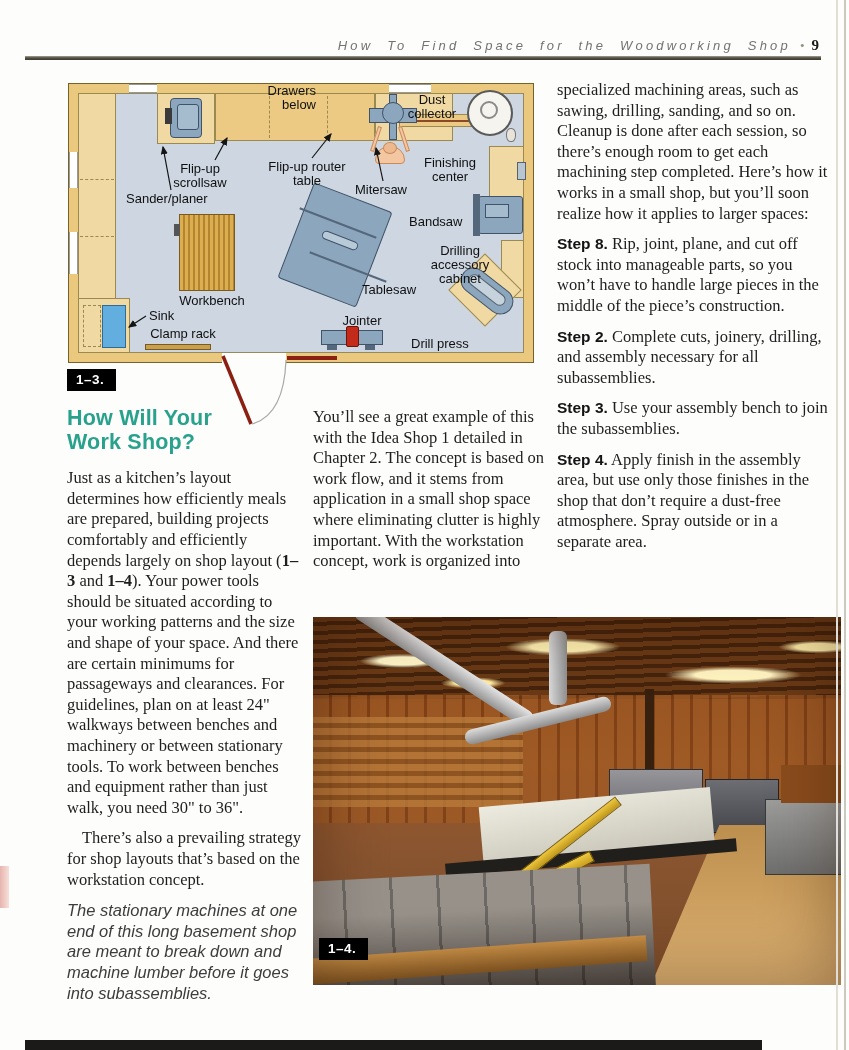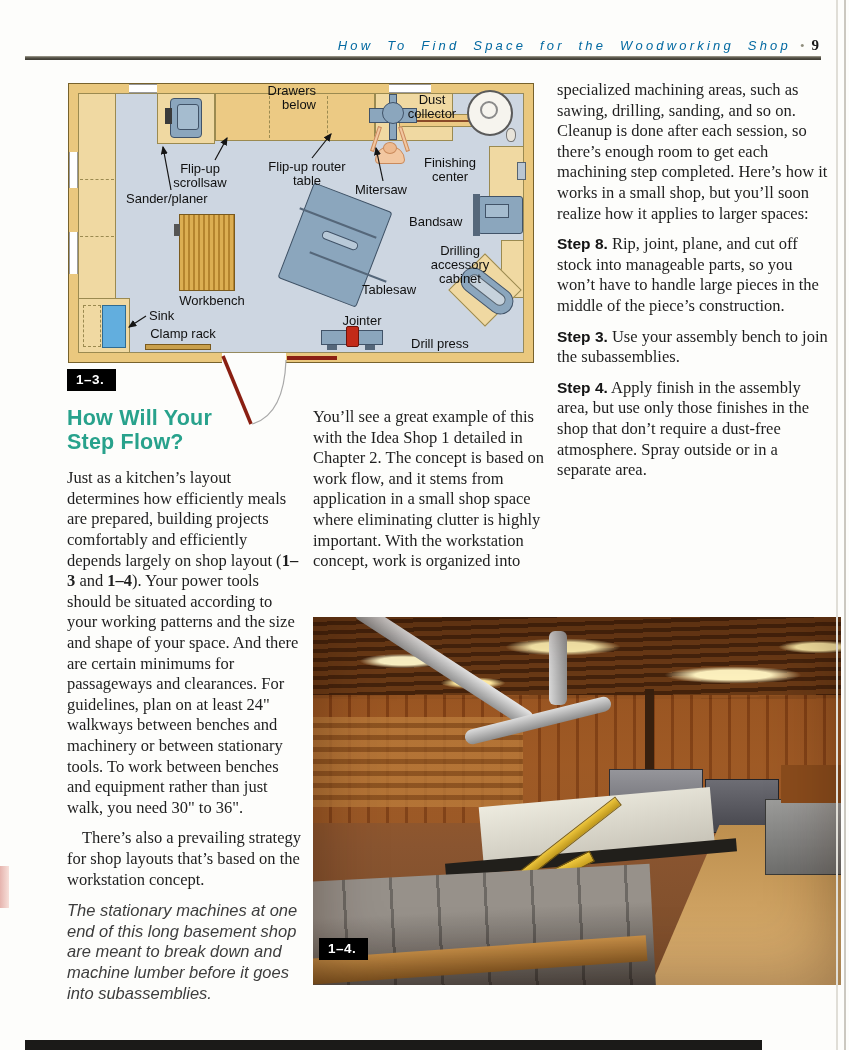--- a/index.html
+++ b/index.html
@@ -1,21 +1,21 @@
 <!DOCTYPE html>
 <html><head>
 <meta charset="utf-8">
 <style>
   html,body{margin:0;padding:0;background:#e9e7e2;}
   .page{position:relative;width:849px;height:1050px;margin:0 auto;background:#fdfdfb;overflow:hidden;
         font-family:"Liberation Serif",serif;color:#1e1e1e;}
   
   .header{position:absolute;top:36px;left:0;right:30px;text-align:right;white-space:nowrap;}
   .run-title{font-family:"Liberation Sans",sans-serif;font-style:italic;font-size:13px;
-             letter-spacing:3.2px;word-spacing:7px;color:#0369a1;}
+             letter-spacing:3.2px;word-spacing:7px;color:#737373;}
   .bullet{color:#8f8d7c;font-size:13px;margin:0 7px 0 9px;}
   .pagenum{font-weight:bold;font-size:15px;color:#1a1a1a;}
   .header-rule{position:absolute;left:25px;top:56px;width:796px;height:4px;
                background:linear-gradient(180deg,#a8a496 0%,#555247 45%,#3c3a31 100%);}
   
   .fp{position:absolute;left:68px;top:83px;width:464px;height:278px;background:#eac87e;
       border:1.5px solid #77622c;overflow:visible;}
   .fp *{position:absolute;box-sizing:border-box;}
   .fp-floor{left:9px;top:9px;width:446px;height:260px;background:#cdd6e1;border:1px solid #958a5e;}
   .fp-label{font-family:"Liberation Sans",sans-serif;font-size:13px;line-height:1.06;color:#101010;
@@ -155,34 +155,35 @@
     <div class="fp-label" style="left:74px;top:243px;width:80px;text-align:center;">Clamp rack</div>
     <div class="fp-label" style="left:266px;top:230px;width:54px;">Jointer</div>
     <div class="fp-label" style="left:342px;top:253px;width:72px;text-align:left;">Drill press</div>
   </div>
 
   <div class="fig-tag" style="left:67px;top:369px;">1–3.</div>
 
   <div class="col" style="left:67px;top:407px;width:236px;">
     <div class="heading">
       <div>How Will Your</div>
-      <div>Step Flow?</div>
+      <div>Work Shop?</div>
     </div>
     <p><span>Just as a kitchen’s layout determines how efficiently meals are prepared, building projects comfortably and efficiently depends largely on shop layout (</span><span class="bold">1–3</span><span> and </span><span class="bold">1–4</span><span>). Your power tools should be situated according to your working patterns and the size and shape of your space. And there are certain minimums for passageways and clearances. For guidelines, plan on at least 24" walkways between benches and machinery or between stationary tools. To work between benches and equipment rather than just walk, you need 30" to 36".</span></p>
     <p class="indent">There’s also a prevailing strategy for shop layouts that’s based on the workstation concept.</p>
     <p class="caption">The stationary machines at one end of this long basement shop are meant to break down and machine lumber before it goes into subassemblies.</p>
   </div>
 
   <div class="col" style="left:313px;top:407px;width:240px;">
     <p>You’ll see a great example of this with the Idea Shop 1 detailed in Chapter 2. The concept is based on work flow, and it stems from application in a small shop space where eliminating clutter is highly important. With the workstation concept, work is organized into</p>
   </div>
 
   <div class="col" style="left:557px;top:80px;width:272px;">
     <p>specialized machining areas, such as sawing, drilling, sanding, and so on. Cleanup is done after each session, so there’s enough room to get each machining step completed. Here’s how it works in a small shop, but you’ll soon realize how it applies to larger spaces:</p>
     <p><span class="step-lead">Step 8.</span><span> Rip, joint, plane, and cut off stock into manageable parts, so you won’t have to handle large pieces in the middle of the piece’s construction.</span></p>
+    <p><span class="step-lead">Step 2.</span><span> Complete cuts, joinery, drilling, and assembly necessary for all subassemblies.</span></p>
     <p><span class="step-lead">Step 3.</span><span> Use your assembly bench to join the subassemblies.</span></p>
     <p><span class="step-lead">Step 4.</span><span> Apply finish in the assembly area, but use only those finishes in the shop that don’t require a dust-free atmosphere. Spray outside or in a separate area.</span></p>
   </div>
 
   <div class="photo">
     <div style="left:0;top:0;width:528px;height:368px;background:linear-gradient(180deg,#2e1608 0%,#5a2e12 10%,#8a4a1e 24%,#9a5a28 40%,#8a5530 62%,#7a4c2a 100%);"></div>
     <div style="left:0;top:0;width:528px;height:82px;background:repeating-linear-gradient(178deg,#6a3a16 0 5px,#45230c 5px 9px);"></div>
     <div style="left:0;top:0;width:528px;height:95px;background:radial-gradient(60px 10px at 90px 44px,#fff6c8 0 40%,rgba(255,246,200,0) 72%),radial-gradient(80px 12px at 250px 30px,#ffefb0 0 40%,rgba(255,239,176,0) 72%),radial-gradient(95px 12px at 420px 58px,#fff3c0 0 40%,rgba(255,243,192,0) 72%),radial-gradient(55px 9px at 505px 30px,#ffeeaa 0 40%,rgba(255,238,170,0) 72%),radial-gradient(45px 8px at 160px 66px,#ffe9a0 0 40%,rgba(255,233,160,0) 72%);"></div>
     <div style="left:0;top:78px;width:528px;height:128px;background:repeating-linear-gradient(90deg,#a05a24 0 16px,#7c3c12 16px 19px);opacity:.75;"></div>
     <div style="left:0;top:100px;width:210px;height:90px;background:repeating-linear-gradient(0deg,#b97a3a 0 7px,#8a5220 7px 12px);opacity:.8;"></div>

